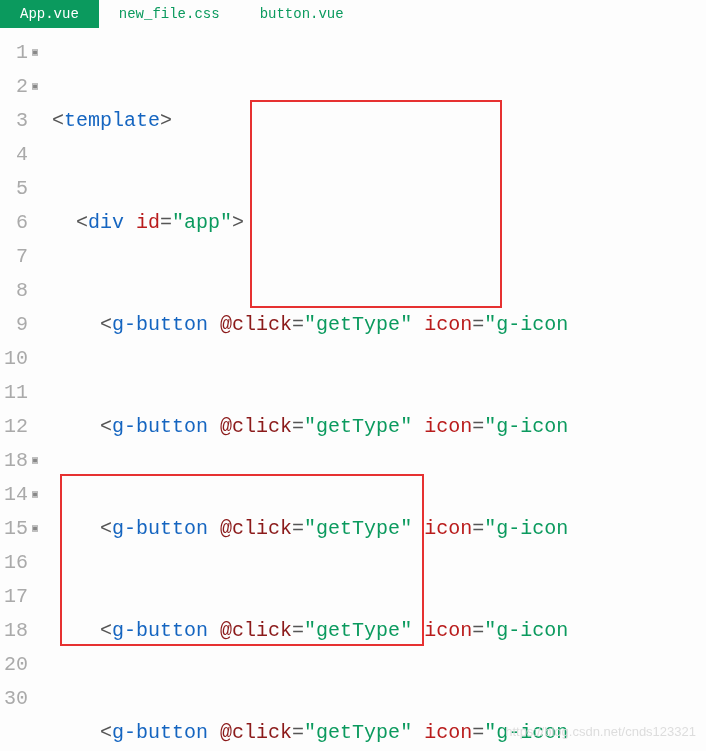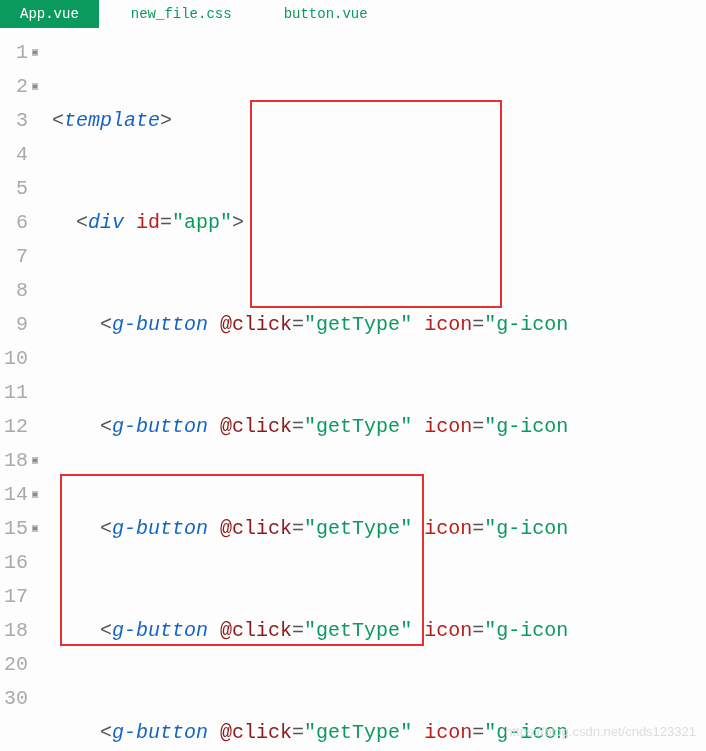--- a/index.html
+++ b/index.html
@@ -7,21 +7,21 @@
       font-family: Consolas, 'Courier New', monospace;
       background: #fdfdfd;
       width: 706px;
       height: 751px;
       overflow: hidden;
       font-size: 20px;
       position: relative;
     }
     .tabs {
       display: flex;
-      gap: 12px;
+      gap: 0;
       padding: 0;
       background: #fdfdfd;
     }
     .tab {
       padding: 6px 20px;
       color: #0b9a5e;
       font-size: 14px;
       cursor: pointer;
       user-select: none;
     }
@@ -67,21 +67,21 @@
       font-size: 20px;
       white-space: pre;
       position: relative;
     }
     .line {
       height: 34px;
       display: flex;
       align-items: center;
     }
     .punc { color: #555; }
-    .tagname { color: #1565c0; font-style: italic; }
+    .tagname { color: #1565c0; }
     .attrname { color: #b91c1c; }
     .attrval { color: #0b9a5e; }
     .keyword { color: #8b1a1a; }
     .plain { color: #444; }
     .at { color: #8b1a1a; }
     .box1 {
       position: absolute;
       border: 2px solid #e63131;
       pointer-events: none;
     }

